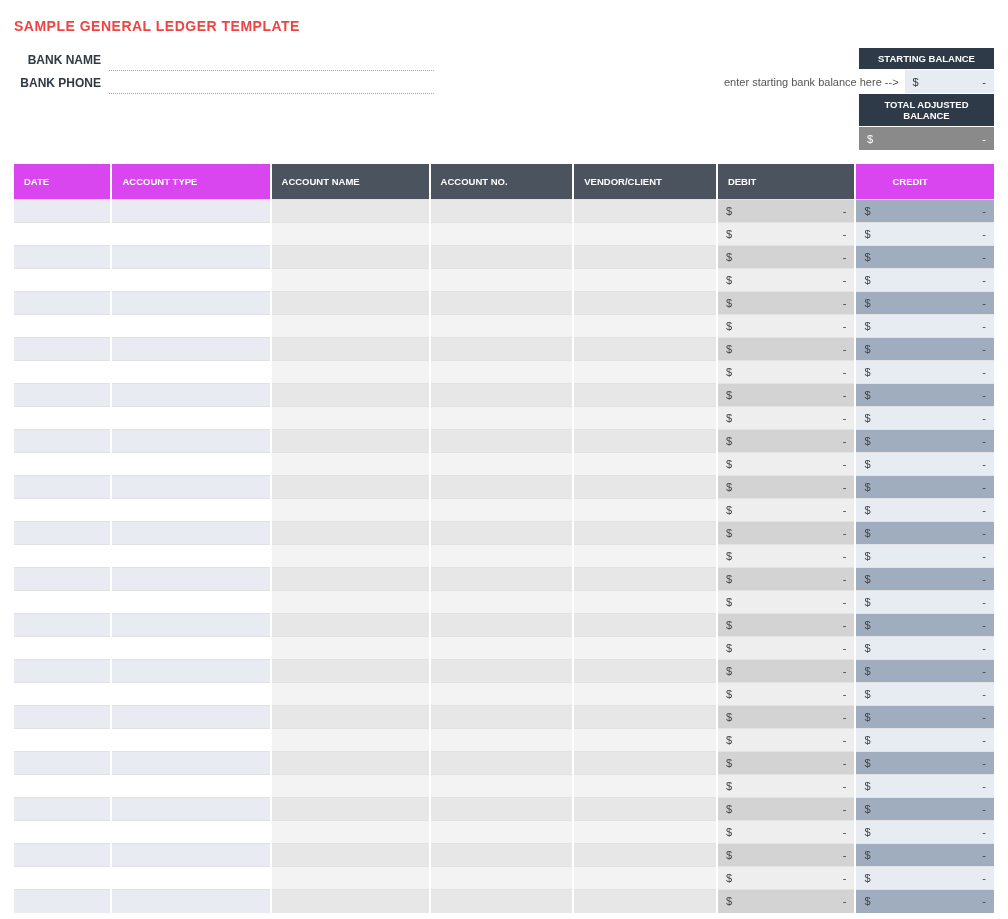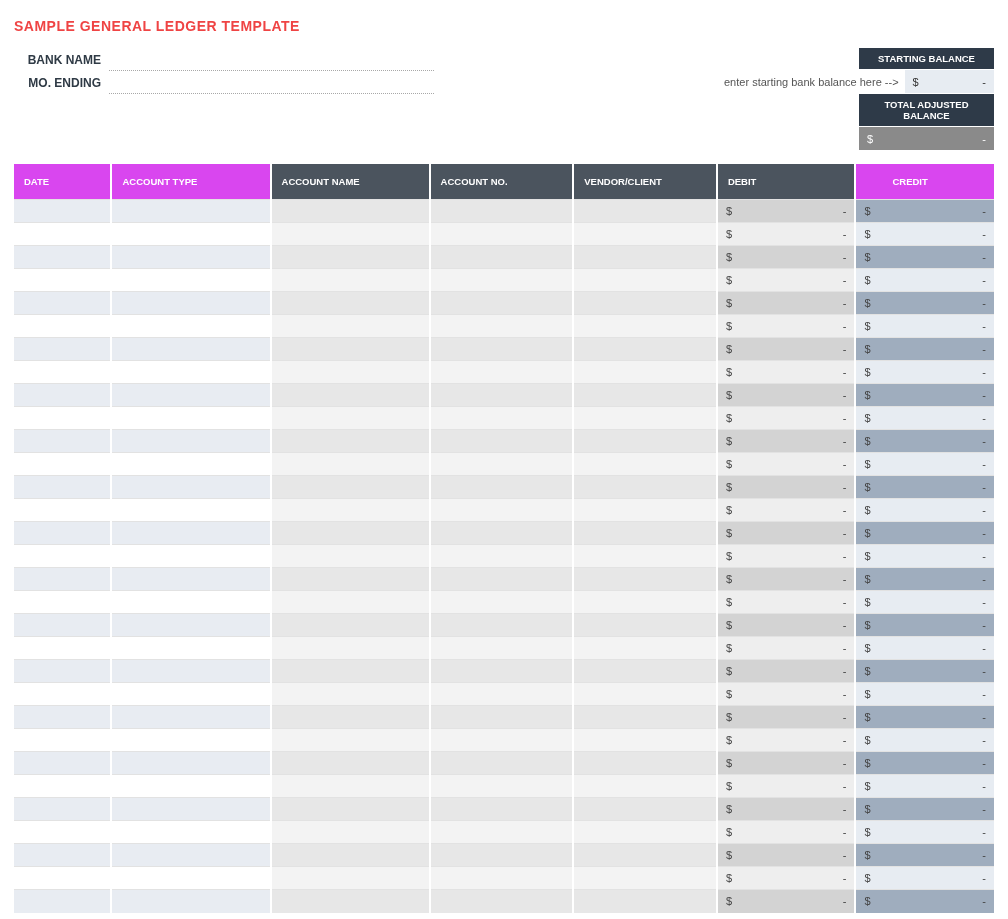--- a/index.html
+++ b/index.html
@@ -140,21 +140,21 @@
 
 <div class="title">SAMPLE GENERAL LEDGER TEMPLATE</div>
 
 <div class="top">
   <div class="info-block">
     <div class="info-row">
       <div class="info-label">BANK NAME</div>
       <div class="info-input"></div>
     </div>
     <div class="info-row">
-      <div class="info-label">MO. ENDING</div>
+      <div class="info-label">BANK PHONE</div>
       <div class="info-input"></div>
     </div>
   </div>
 
   <div class="right-block">
     <div class="bal-header">STARTING BALANCE</div>
     <div class="hint-row">
       <div class="hint">enter starting bank balance here --&gt;</div>
       <div class="bal-value light">
         <span class="amt-c">$</span>

